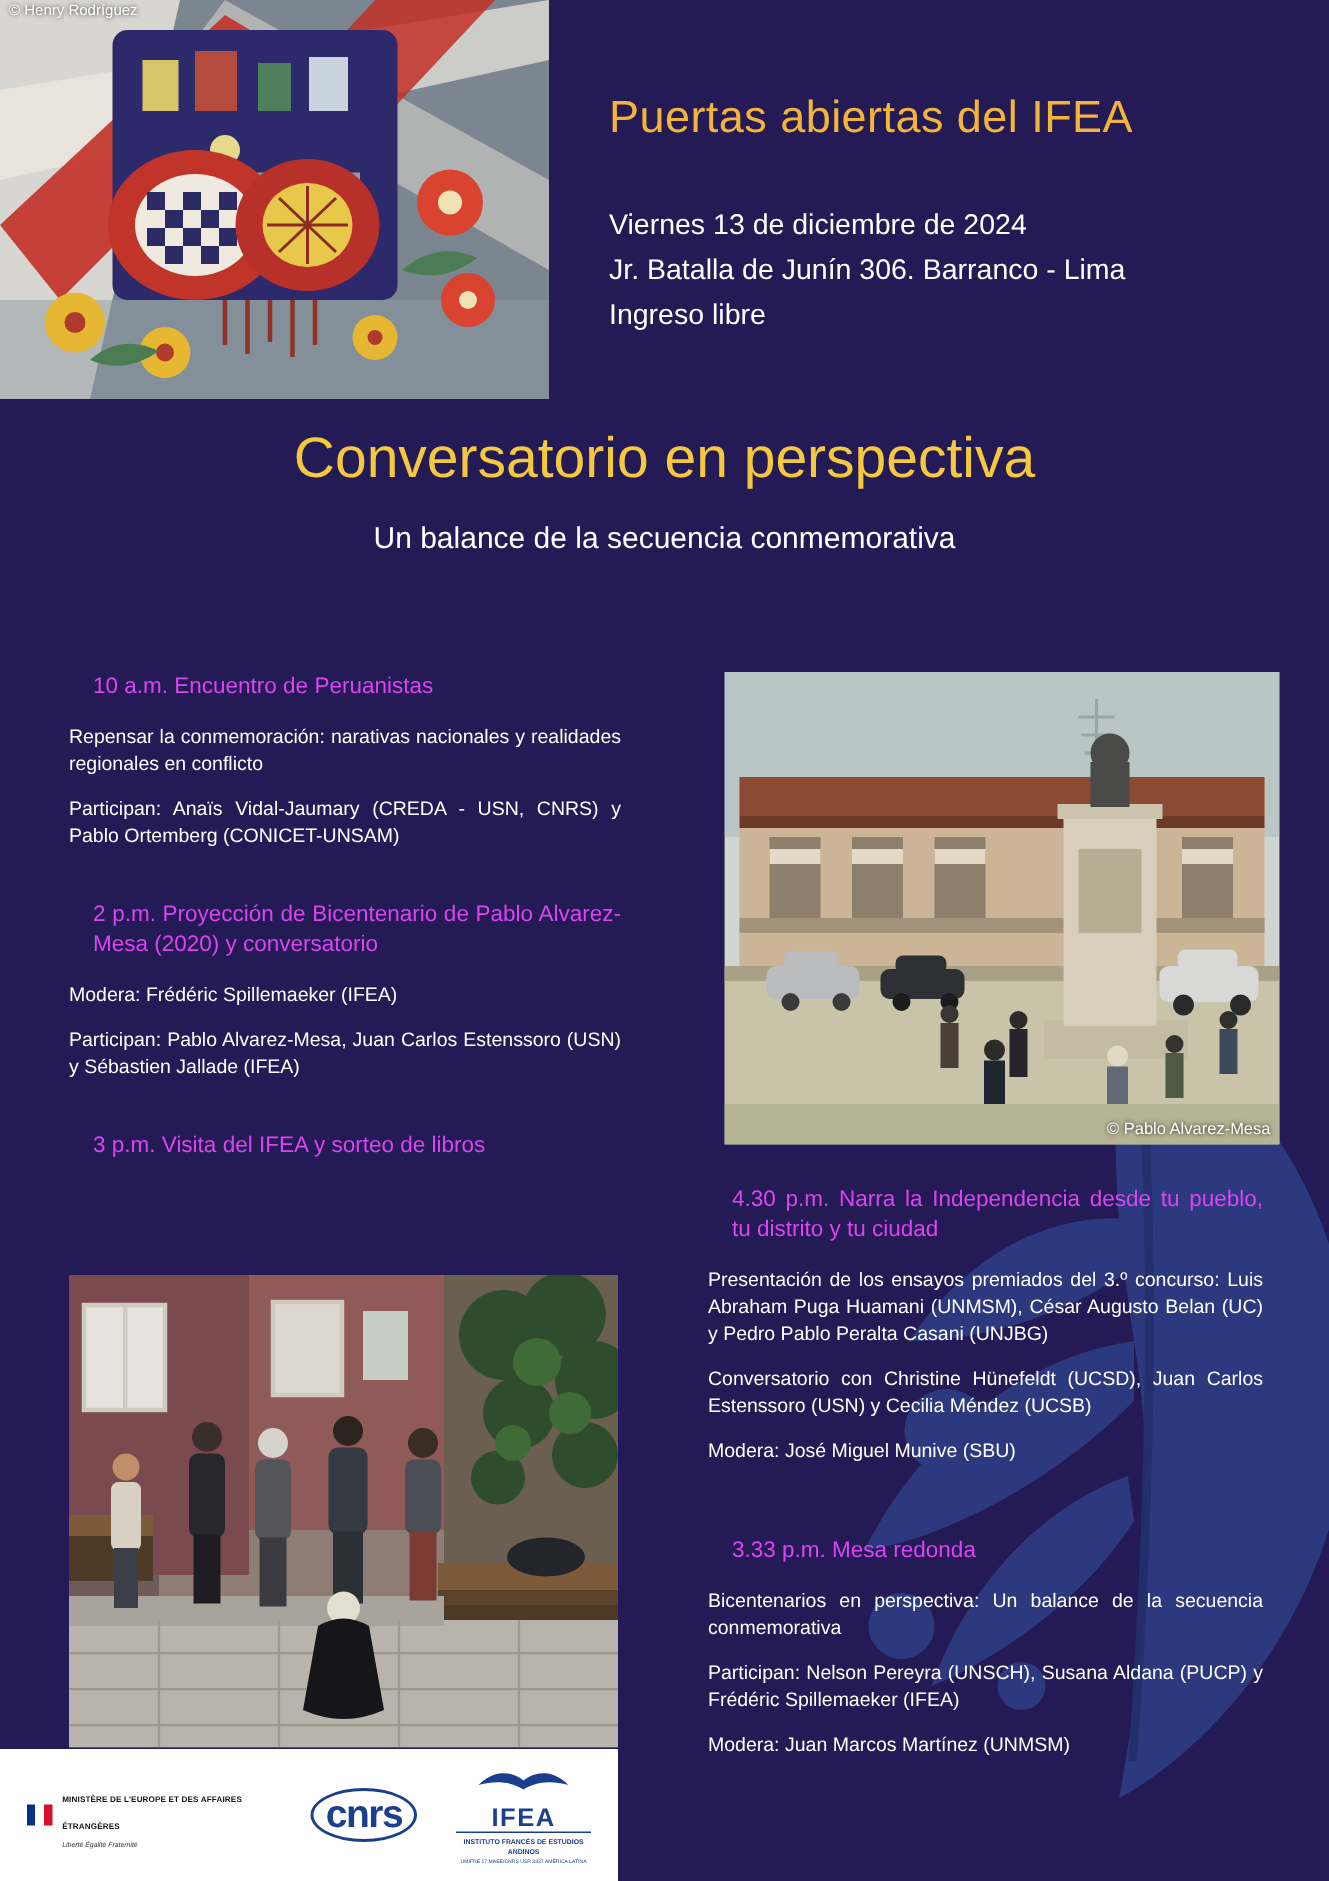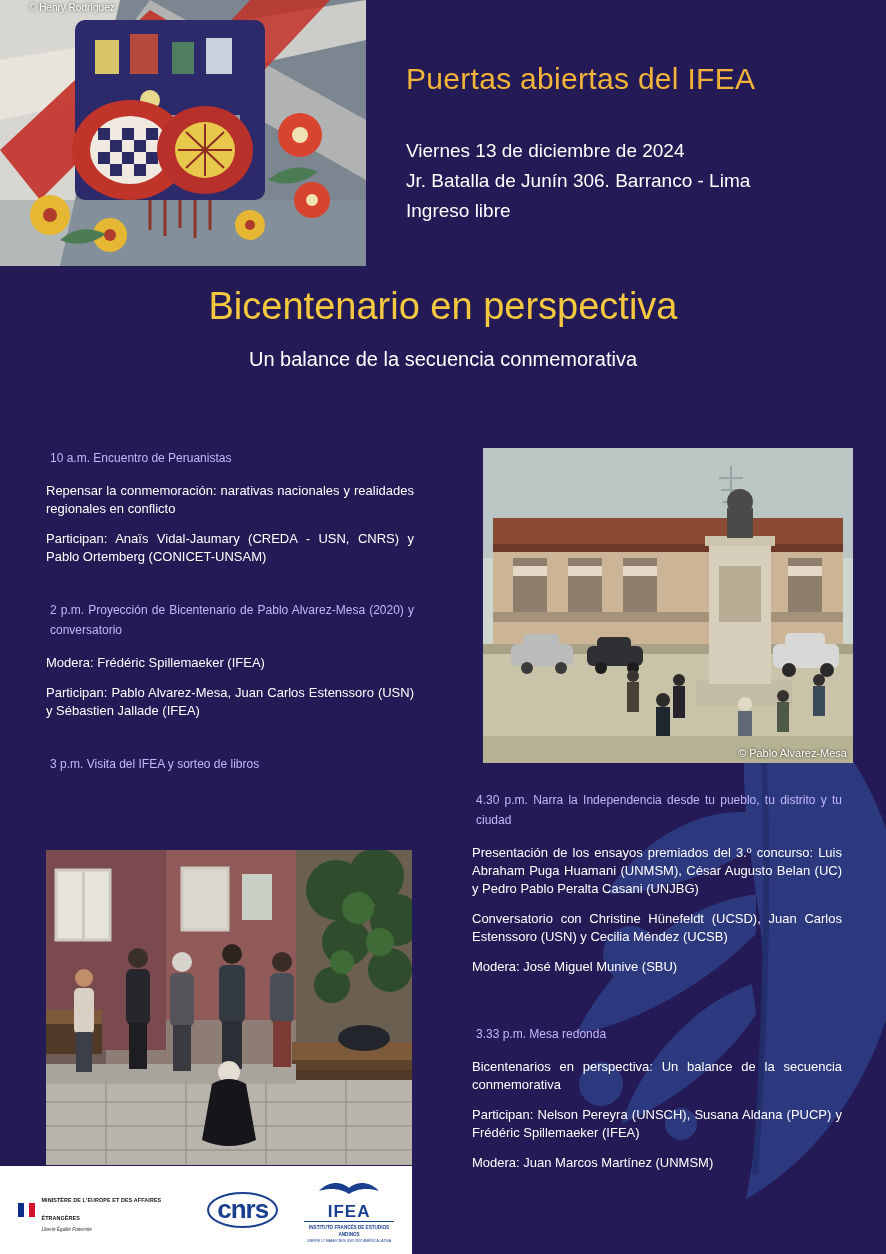--- a/index.html
+++ b/index.html
@@ -39,21 +39,20 @@
     background: #6f7a86;
   }
   .artwork-credit {
     position: absolute;
     left: 6px;
     top: 2px;
     font-size: 10px;
     color: #ffffff;
     z-index: 5;
     text-shadow: 0 0 3px rgba(0,0,0,.8);
-    margin-left: 23px;
   }
 
   
   .header {
     position: absolute;
     left: 406px;
     top: 62px;
     width: 460px;
   }
   .header-title {
@@ -99,23 +98,23 @@
     top: 448px;
     width: 368px;
   }
   .col-right-text {
     position: absolute;
     left: 472px;
     top: 790px;
     width: 370px;
   }
   .slot-head {
-    color: #c4b5fd;
-    font-size: 12px;
-    margin: 0 0 14px 4px;
+    color: #d946ef;
+    font-size: 15px;
+    margin: 0 0 14px 16px;
     line-height: 20px;
     text-align: justify;
   }
   .slot-body {
     color: #ffffff;
     font-size: 13px;
     line-height: 18px;
     margin: 0 0 12px 0;
     text-align: justify;
   }
@@ -317,21 +316,21 @@
   <span class="artwork-credit">© Henry Rodríguez</span>
 </div>
 
 <div class="header">
   <div class="header-title">Puertas abiertas del IFEA</div>
   <div class="header-line">Viernes 13 de diciembre de 2024</div>
   <div class="header-line">Jr. Batalla de Junín 306. Barranco - Lima</div>
   <div class="header-line">Ingreso libre</div>
 </div>
 
-<div class="main-title">Bicentenario en perspectiva</div>
+<div class="main-title">Conversatorio en perspectiva</div>
 <div class="main-subtitle">Un balance de la secuencia conmemorativa</div>
 
 <div class="col-left">
   <div>
     <p class="slot-head">10 a.m. Encuentro de Peruanistas</p>
     <p class="slot-body">Repensar la conmemoración: narativas nacionales y realidades regionales en conflicto</p>
     <p class="slot-body">Participan: Anaïs Vidal-Jaumary (CREDA - USN, CNRS) y Pablo Ortemberg (CONICET-UNSAM)</p>
   </div>
   <div class="gap-lg"></div>
   <div>

